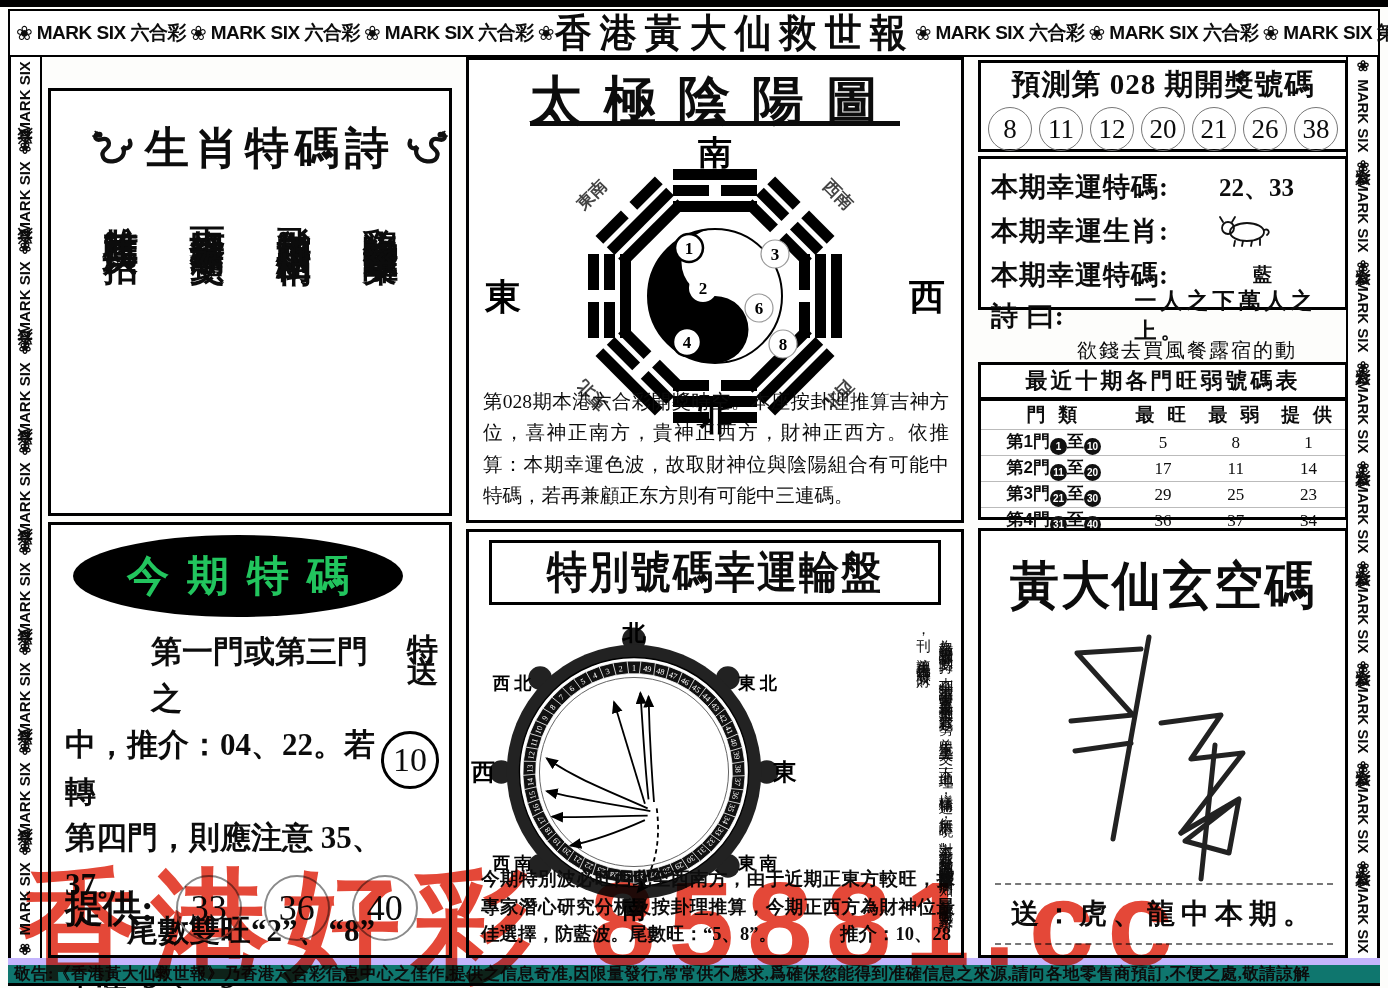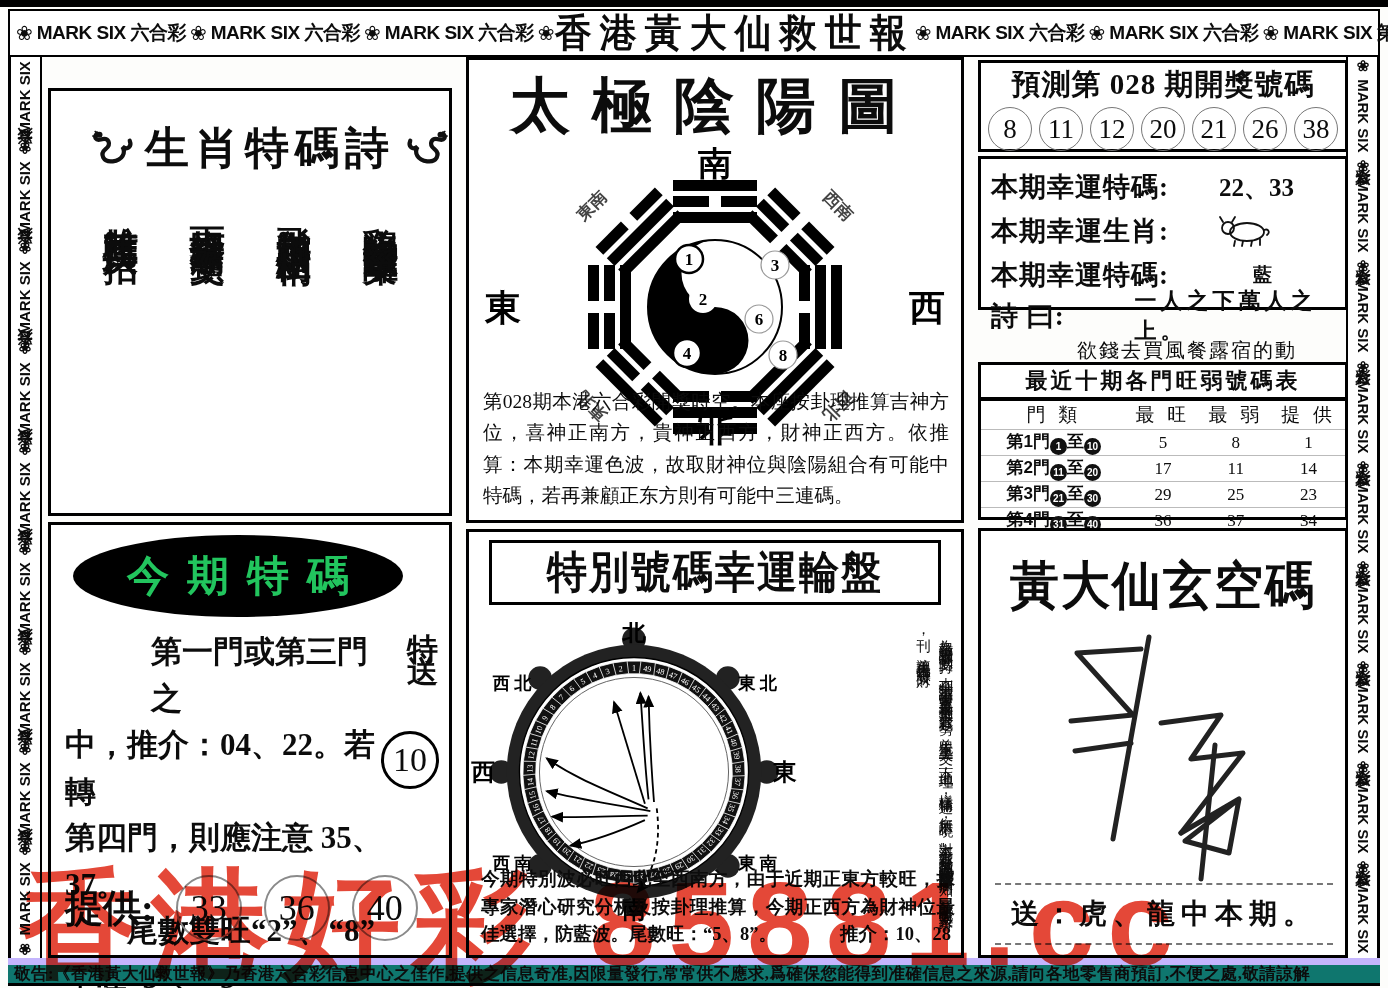--- a/index.html
+++ b/index.html
@@ -43,21 +43,21 @@
   #te-song{position:absolute;right:6px;top:84px;writing-mode:vertical-rl;text-orientation:upright;
            font-size:31px;font-weight:bold;letter-spacing:22px;}
   #te-song-circle{position:absolute;right:10px;top:206px;width:58px;height:58px;border:3px solid #000;
                   border-radius:50%;display:flex;align-items:center;justify-content:center;font-size:34px;}
   #provide-row{position:absolute;left:14px;bottom:14px;display:flex;align-items:center;gap:22px;}
   #provide-label{font-size:38px;font-weight:bold;}
   .big-circle{width:66px;height:66px;border:2px solid #8a8a8a;border-radius:50%;display:flex;
               align-items:center;justify-content:center;font-size:36px;}
   
   #taiji-box{left:466px;top:57px;width:498px;height:466px;}
-  #taiji-title{text-align:center;font-size:60px;font-weight:bold;letter-spacing:22px;margin-top:6px;}
+  #taiji-title{text-align:center;font-size:52px;font-weight:bold;letter-spacing:22px;margin-top:6px;text-decoration:underline;}
   #taiji-text{position:absolute;left:14px;bottom:8px;width:466px;font-size:19.5px;line-height:1.62;
               text-align:justify;}
   
   #wheel-box{left:466px;top:529px;width:498px;height:429px;}
   #wheel-title-wrap{margin:8px auto 17px;width:452px;border:3px solid #000;padding:2px 4px;}
   #wheel-title{text-align:center;font-size:40px;font-weight:900;letter-spacing:2px;
                font-family:"Liberation Sans",sans-serif;transform:scaleY(1.1);}
   #wheel-row{display:flex;margin-top:2px;}
   #wheel-side-text{writing-mode:vertical-rl;text-orientation:upright;height:292px;margin-top:6px;
                    font-size:14.5px;line-height:1.55;letter-spacing:2px;width:158px;}
@@ -74,21 +74,21 @@
   .lucky-row{display:flex;align-items:center;height:44px;}
   .lucky-label{font-size:27px;font-weight:bold;letter-spacing:1px;width:228px;white-space:nowrap;}
   .lucky-value{font-size:25px;font-weight:bold;}
   #lucky-color-value{font-size:19px;margin-left:34px;}
   #lucky-poem-value{font-size:22px;letter-spacing:4px;margin-left:44px;}
   #lucky-note{font-size:20px;margin-left:86px;margin-top:2px;letter-spacing:2px;}
   #table-box{left:978px;top:362px;width:370px;height:158px;}
   #table-title{font-size:22px;font-weight:900;text-align:center;letter-spacing:3px;
                border-bottom:4px solid #000;padding:1px 0;}
   #gate-table{width:100%;border-collapse:collapse;}
-  #gate-table th{font-size:19px;font-weight:normal;letter-spacing:4px;padding:1px 9px;}
+  #gate-table th{font-size:19px;font-weight:bold;letter-spacing:4px;padding:1px 9px;}
   #gate-table td{font-size:17px;text-align:center;border-top:1px solid #bbb;padding:0;height:20px;}
   td.gate-cell{text-align:left;font-family:"Liberation Sans",sans-serif;font-weight:bold;
                font-size:16px;white-space:nowrap;padding-left:2px;}
   .num-dot{display:inline-flex;width:17px;height:17px;border-radius:50%;background:#111;color:#fff;
            font-size:10px;align-items:center;justify-content:center;vertical-align:-3px;
            font-family:"Liberation Sans",sans-serif;}
   #xuan-box{left:978px;top:528px;width:370px;height:430px;}
   #xuan-title{text-align:center;font-size:49px;font-weight:900;letter-spacing:2px;margin-top:22px;
               font-family:"Liberation Sans",sans-serif;transform:scaleY(1.05);}
   #xuan-glyph-wrap{display:flex;justify-content:center;margin-top:8px;}

